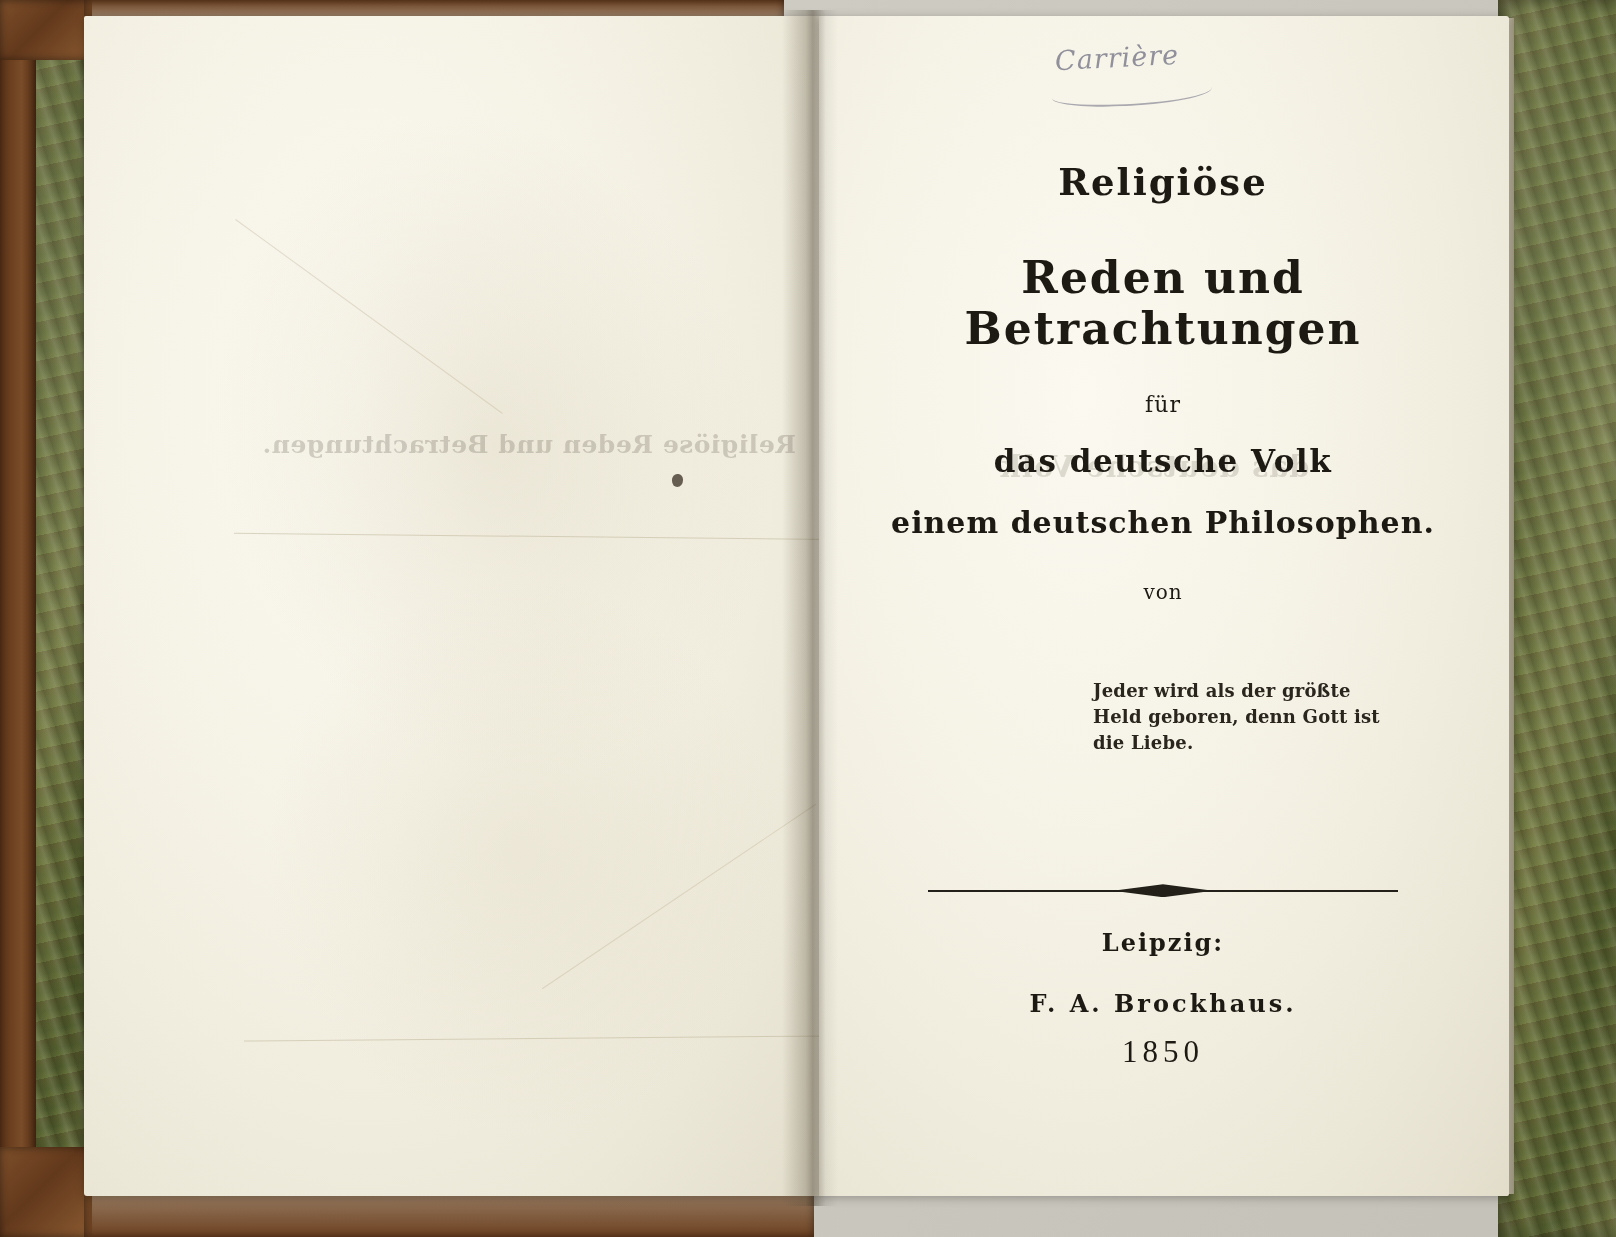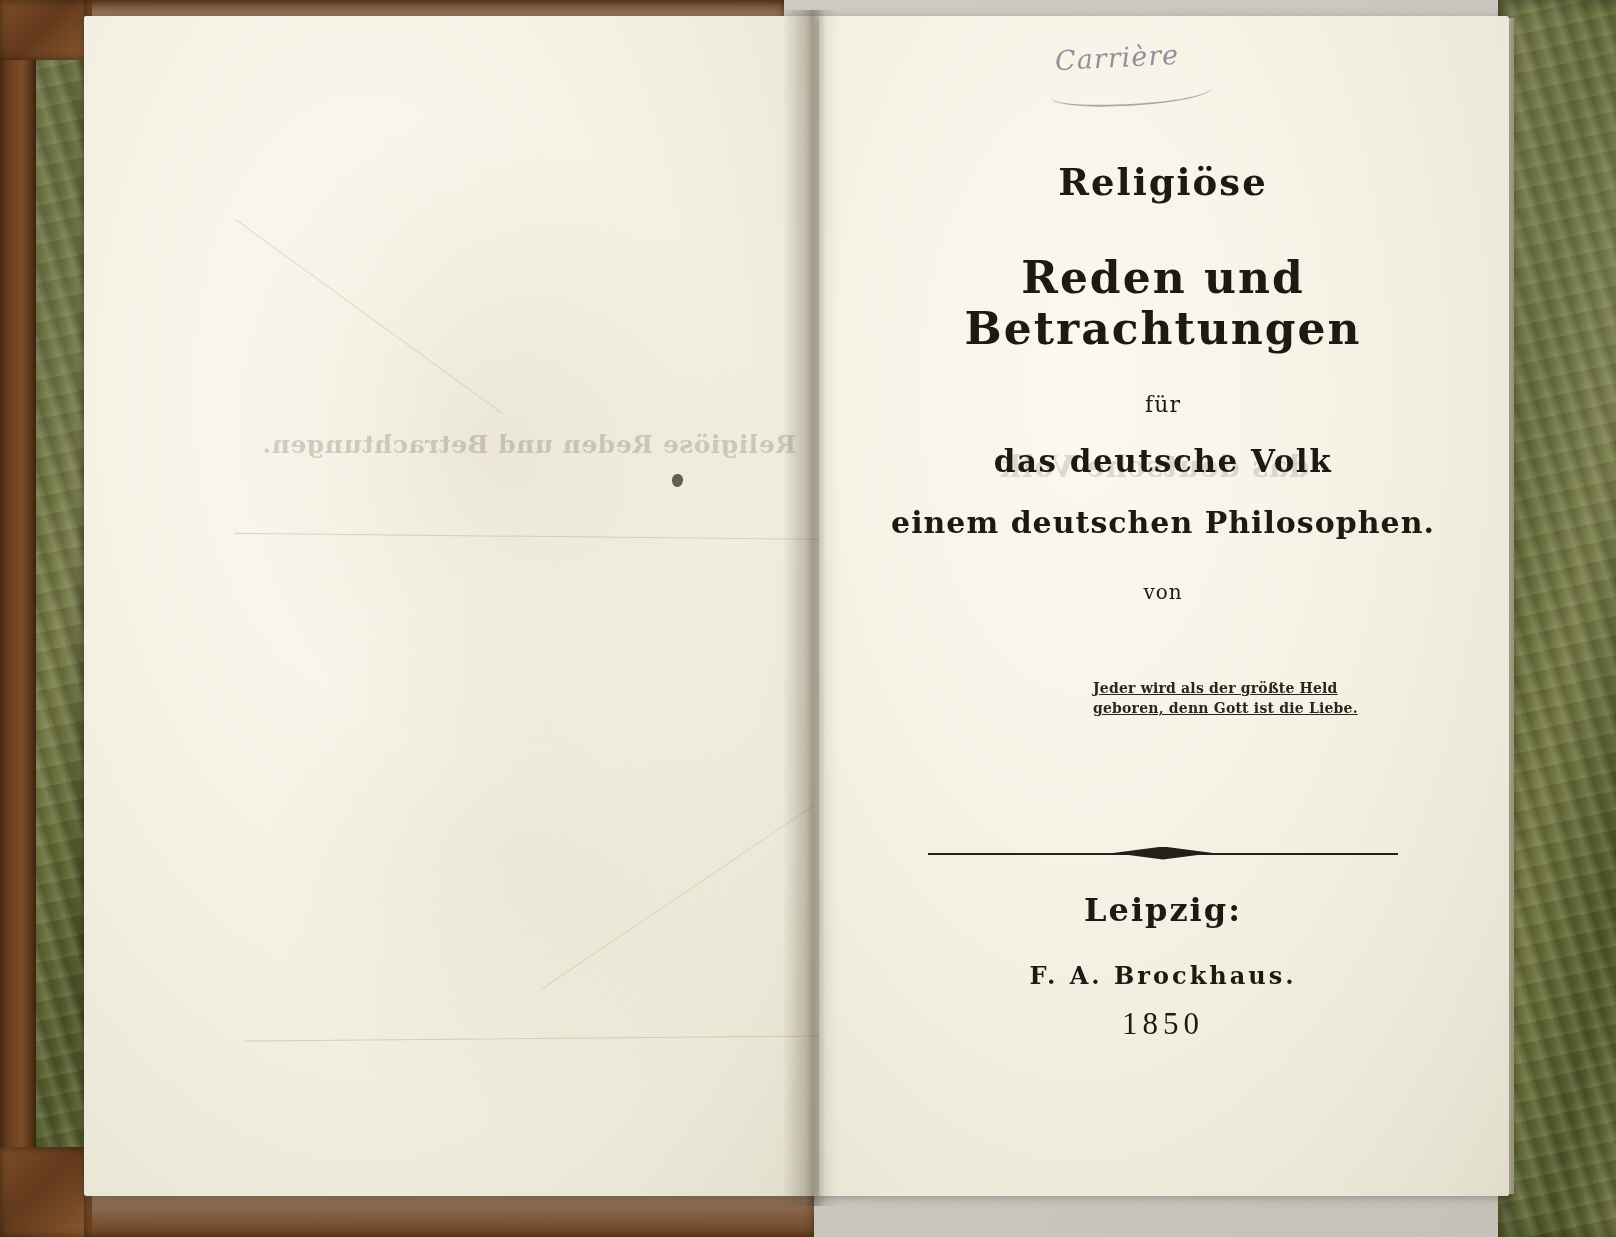--- a/index.html
+++ b/index.html
@@ -202,27 +202,26 @@
   #title-line-4 {
     font-size: 30px;
     margin-top: 26px;
     letter-spacing: 1px;
   }
   #epigraph {
     margin-top: 74px;
     margin-left: 255px;
     width: 310px;
     text-align: left;
-    font-size: 14px;
+    font-size: 18px;
     line-height: 1.45;
     font-family: "DejaVu Serif", serif;
     font-weight: bold;
     letter-spacing: 0.2px;
     color: #2a251d;
-    text-decoration: underline;
   }
 
   
   #ornament {
     position: relative;
     margin: 128px auto 0 auto;
     width: 470px;
     height: 14px;
   }
   #ornament::before {
@@ -234,21 +233,21 @@
   }
   #ornament-diamond {
     position: absolute;
     left: 185px; top: 0px;
     width: 100px; height: 13px;
     background: #23201a;
     clip-path: polygon(0% 50%, 50% 0%, 100% 50%, 50% 100%);
   }
 
   #imprint-city {
-    font-size: 32px;
+    font-size: 24px;
     margin-top: 30px;
     letter-spacing: 2px;
   }
   #imprint-publisher {
     font-size: 24px;
     margin-top: 32px;
     letter-spacing: 3px;
   }
   #imprint-year {
     font-size: 31px;

